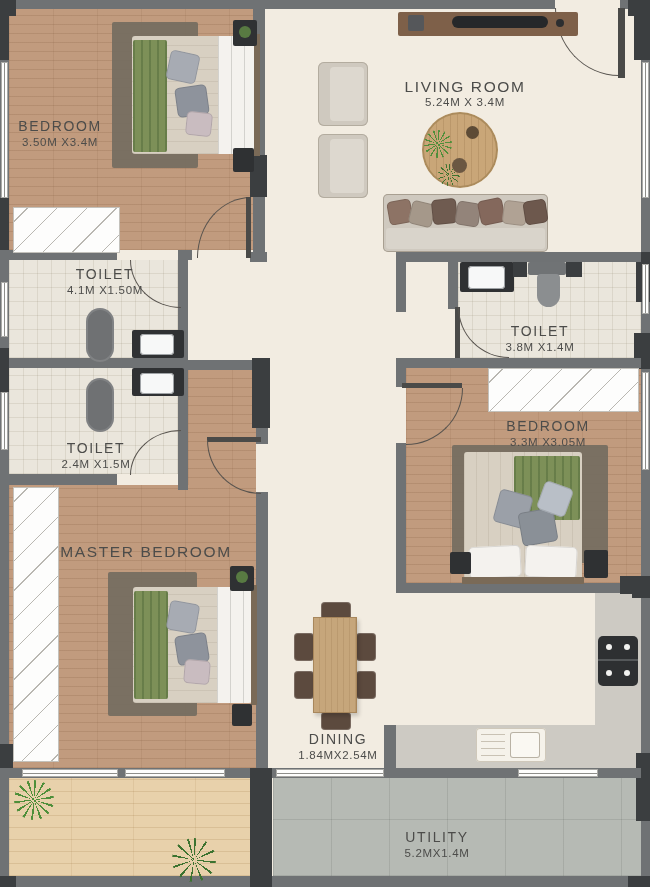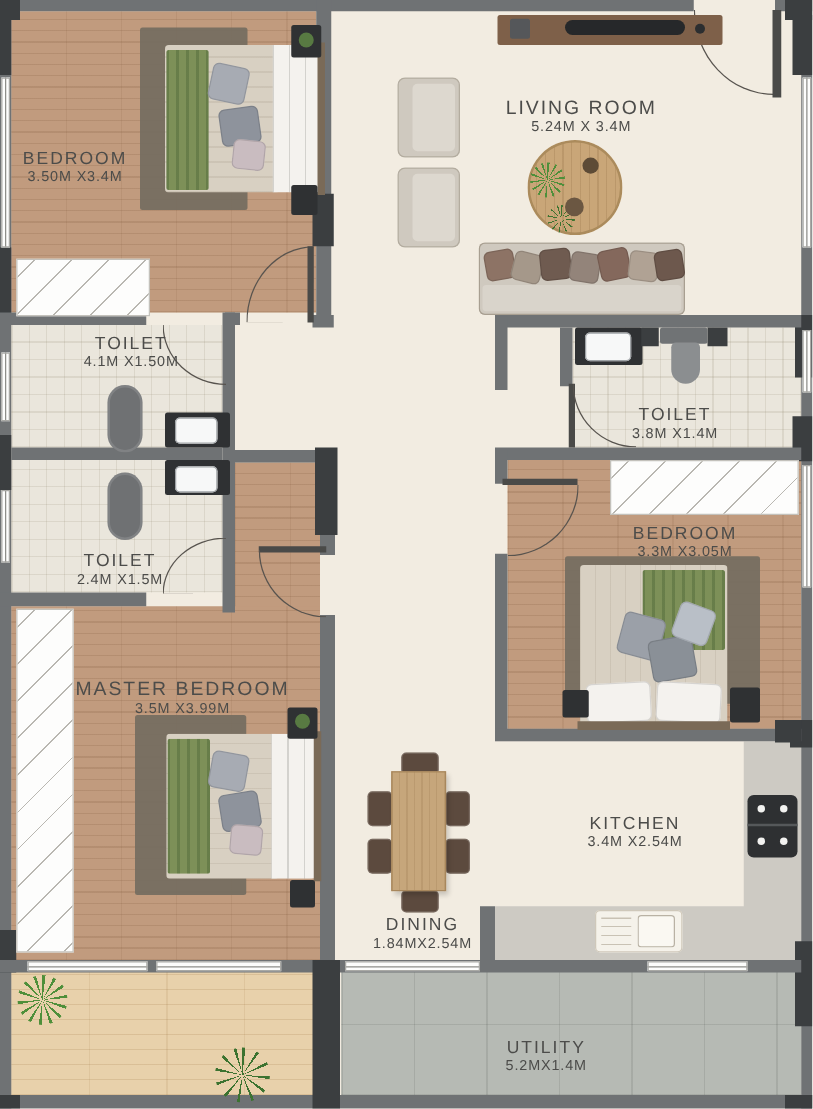--- a/index.html
+++ b/index.html
@@ -267,30 +267,25 @@
   <div class="rl" style="left:96px;top:440px;">
     <div class="nm">TOILET</div>
     <div class="dm">2.4M X1.5M</div>
   </div>
   <div class="rl" style="left:540px;top:323px;">
     <div class="nm">TOILET</div>
     <div class="dm">3.8M X1.4M</div>
   </div>
   <div class="rl big" style="left:146px;top:543px;">
     <div class="nm">MASTER BEDROOM</div>
-    <div class="dm">3.5M X3.99M</div>
   </div>
   <div class="rl" style="left:548px;top:418px;">
     <div class="nm">BEDROOM</div>
     <div class="dm">3.3M X3.05M</div>
   </div>
-  <div class="rl" style="left:508px;top:650px;">
-    <div class="nm">KITCHEN</div>
-    <div class="dm">3.4M X2.54M</div>
-  </div>
   <div class="rl" style="left:338px;top:731px;">
     <div class="nm">DINING</div>
     <div class="dm">1.84MX2.54M</div>
   </div>
   <div class="rl" style="left:437px;top:829px;">
     <div class="nm">UTILITY</div>
     <div class="dm">5.2MX1.4M</div>
   </div>
 
 </div>

